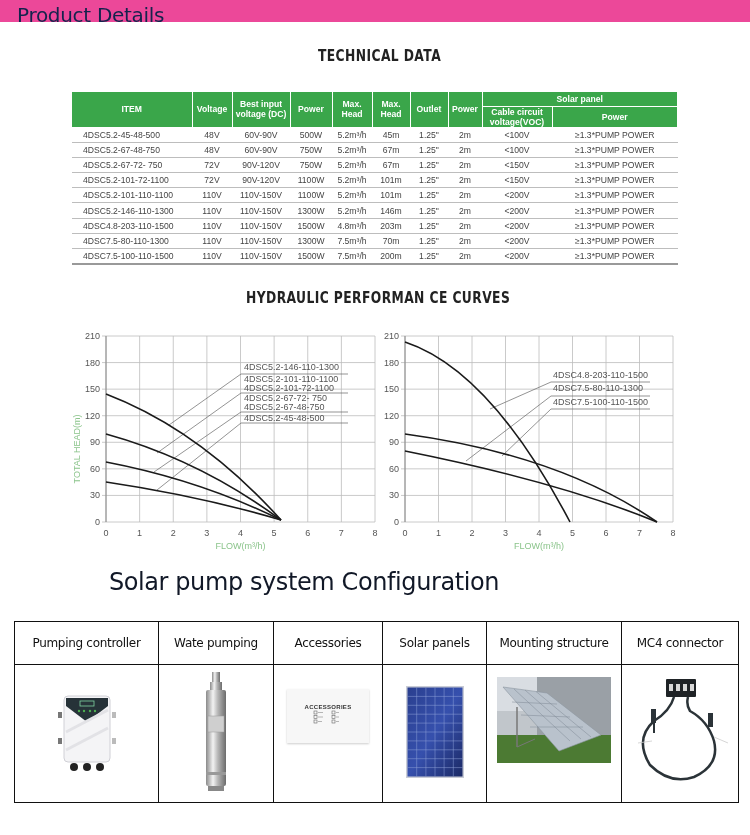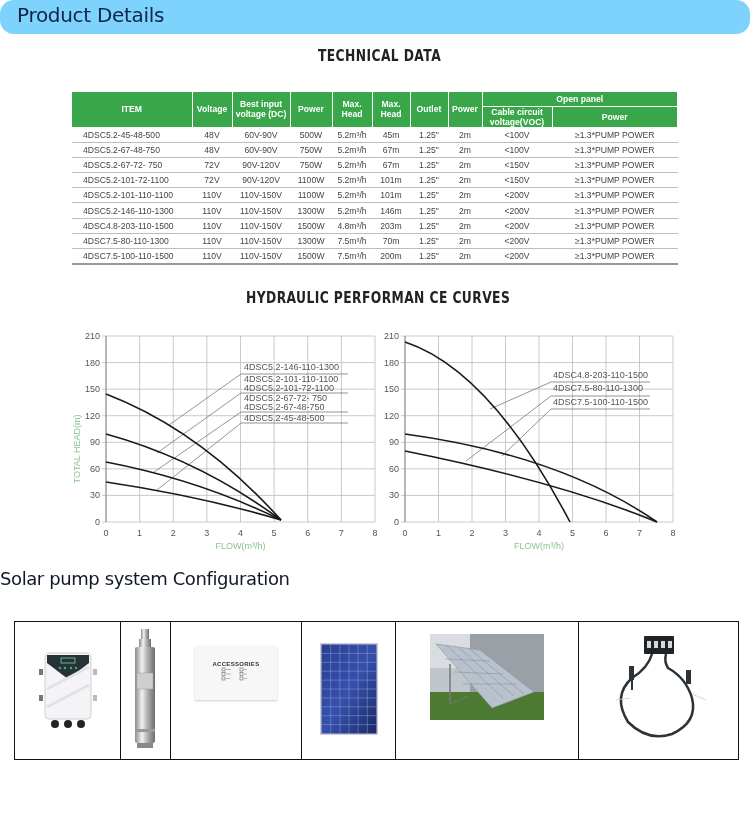--- a/index.html
+++ b/index.html
@@ -1,34 +1,34 @@
 <!DOCTYPE html>
 <html><head>
 <meta charset="utf-8">
 <style>
   * { box-sizing: border-box; margin: 0; padding: 0; }
   body { width: 750px; height: 835px; background: #ffffff; font-family: "Liberation Sans", sans-serif; position: relative; overflow: hidden; }
-  .banner { position: absolute; left: 0; top: 0; width: 750px; height: 34px; background: #7dd3fc; border-radius: 14px; }
+  .banner { position: absolute; left: 0; top: 0; width: 750px; height: 22px; background: #ec4899; }
   .banner-title { position: absolute; left: 17px; top: 3px; font-family: "DejaVu Sans", sans-serif; font-size: 20px; color: #14234d; letter-spacing: -0.3px; }
   .section-heading { position: absolute; font-family: "DejaVu Sans", sans-serif; font-weight: bold; color: #222; letter-spacing: 0.5px; transform: scaleX(0.82); transform-origin: left top; }
   .tech-title { left: 318px; top: 47px; font-size: 15px; }
   .hyd-title { left: 246px; top: 289px; font-size: 15px; }
 
   table.tech { position: absolute; left: 72px; top: 92px; width: 606px; border-collapse: collapse; font-size: 8.6px; color: #444; }
   table.tech th { background: #34a853; background: #3aa64a; color: #fff; font-weight: bold; font-size: 8.6px; line-height: 10px; border-right: 1px solid #ffffff; border-bottom: 1px solid #fff; padding: 0 2px; text-align: center; }
   table.tech td { height: 15.2px; border-bottom: 1px solid #bdbdbd; text-align: center; padding: 0 2px; white-space: nowrap; }
   table.tech td.item { text-align: left; padding-left: 11px; }
   table.tech tr.last td { border-bottom: 2px solid #999; }
 
   .chart { position: absolute; }
   .chart svg { overflow: visible; }
   .axis-label { fill: #555; font-size: 9px; font-family: "Liberation Sans", sans-serif; }
   .green-label { fill: #8bc48b; font-size: 9px; font-family: "Liberation Sans", sans-serif; }
 
-  .config-title { position: absolute; left: 0; width: 608px; top: 568px; text-align: left; font-family: "DejaVu Sans", sans-serif; font-size: 18px; color: #111827; letter-spacing: -0.4px; }
+  .config-title { position: absolute; left: 0; width: 608px; top: 568px; text-align: center; font-family: "DejaVu Sans", sans-serif; font-size: 24px; color: #111827; letter-spacing: -0.4px; }
   table.config { position: absolute; left: 14px; top: 621px; width: 725px; border-collapse: collapse; }
   table.config td { border: 1.5px solid #111; text-align: center; vertical-align: middle; font-family: "DejaVu Sans", sans-serif; font-size: 12px; color: #111; letter-spacing: -0.3px; }
   table.config tr.hdr td { height: 43px; }
   table.config tr.img td { height: 138px; }
 </style>
 </head>
 <body>
 
 <div class="banner">
   <div class="banner-title">Product Details</div>
@@ -40,21 +40,21 @@
   <thead>
     <tr style="height:14px">
       <th rowspan="2" style="width:120px">ITEM</th>
       <th rowspan="2" style="width:40px">Voltage</th>
       <th rowspan="2" style="width:58px">Best input voltage (DC)</th>
       <th rowspan="2" style="width:42px">Power</th>
       <th rowspan="2" style="width:40px">Max. Head</th>
       <th rowspan="2" style="width:38px">Max. Head</th>
       <th rowspan="2" style="width:38px">Outlet</th>
       <th rowspan="2" style="width:34px">Power</th>
-      <th colspan="2">Open panel</th>
+      <th colspan="2">Solar panel</th>
     </tr>
     <tr style="height:20px">
       <th style="width:70px">Cable circuit voltage(VOC)</th>
       <th>Power</th>
     </tr>
   </thead>
   <tbody id="tech-body">
       <tr>
         <td class="item">4DSC5.2-45-48-500</td>
         <td>48V</td>
@@ -266,20 +266,28 @@
       <path d="M405,342 Q490,370 570,522" fill="none" stroke="#1a1a1a" stroke-width="1.6"></path>
       <path d="M405,451 Q560,482 657,522" fill="none" stroke="#1a1a1a" stroke-width="1.6"></path>
       <path d="M405,434 Q560,455 657,522" fill="none" stroke="#1a1a1a" stroke-width="1.6"></path>
     </svg>
 </div>
 
 <div class="config-title">Solar pump system Configuration</div>
 
 <table class="config">
   <tbody>
+      <tr class="hdr">
+    <td style="width:144px">Pumping controller</td>
+    <td style="width:115px">Wate pumping</td>
+    <td style="width:109px">Accessories</td>
+    <td style="width:104px">Solar panels</td>
+    <td style="width:135px">Mounting structure</td>
+    <td>MC4 connector</td>
+  </tr>
   <tr class="img">
     <td>
       <svg width="66" height="80" viewBox="0 0 66 80">
         <rect x="4" y="20" width="4" height="6" fill="#777"></rect>
         <rect x="4" y="46" width="4" height="6" fill="#777"></rect>
         <rect x="58" y="20" width="4" height="6" fill="#bbb"></rect>
         <rect x="58" y="46" width="4" height="6" fill="#bbb"></rect>
         <path d="M10,8 Q10,4 14,4 L52,4 Q56,4 56,8 L56,66 Q56,70 52,70 L14,70 Q10,70 10,66 Z" fill="#f4f4f6" stroke="#d0d0d6" stroke-width="1"></path>
         <path d="M12,6 L54,6 L54,14 L33,30 L12,14 Z" fill="#263238"></path>
         <rect x="26" y="9" width="14" height="5" fill="none" stroke="#7fd3a0" stroke-width="0.8"></rect>

